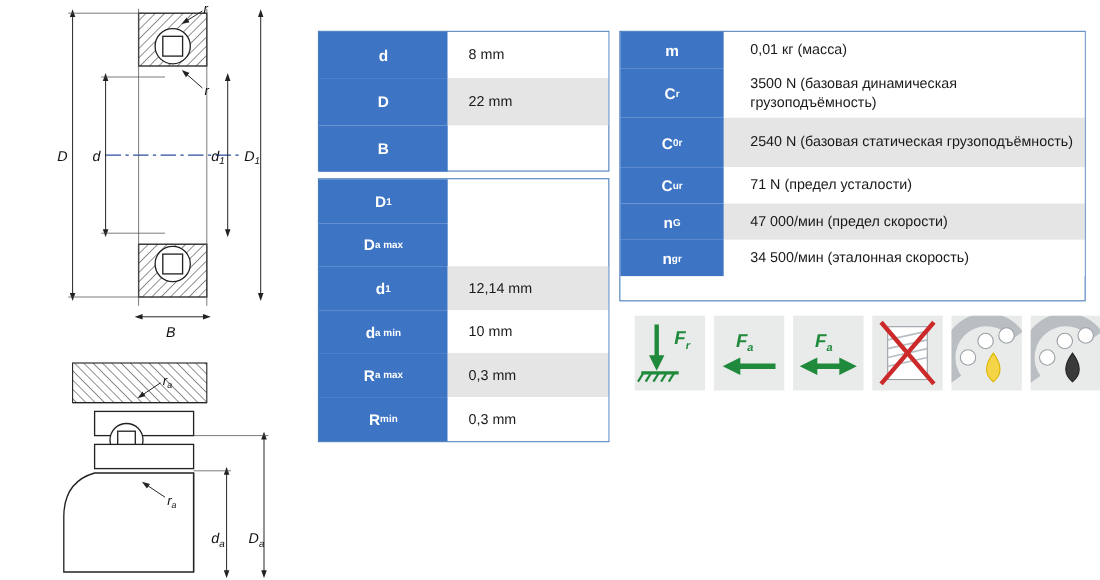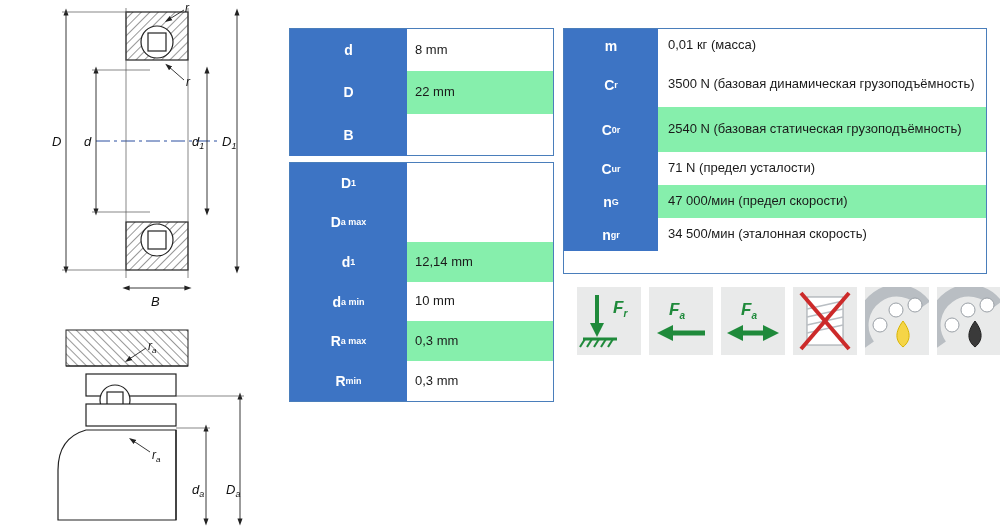--- a/index.html
+++ b/index.html
@@ -48,29 +48,29 @@
     align-items: center;
     justify-content: center;
     font-size: 14px;
     font-weight: bold;
     box-sizing: border-box;
     flex: none;
   }
   .spec-val {
     display: flex;
     align-items: center;
-    padding-left: 8px;
+    padding-left: 19px;
     font-size: 13px;
     color: #1a1a1a;
     box-sizing: border-box;
     flex: 1 1 auto;
     line-height: 1.25;
   }
   .shade-0 { background: #ffffff; }
-  .shade-1 { background: #86efac; }
+  .shade-1 { background: #e5e5e5; }
 
   .sym-sub { font-size: 9px; vertical-align: sub; font-weight: bold; }
 
   
   #table-main {
     left: 289px;
     top: 28px;
     width: 265px;
     height: 128px;
   }
@@ -88,21 +88,21 @@
   #table-geometry .spec-sym { width: 117px; }
 
   
   #table-load {
     left: 563px;
     top: 28px;
     width: 424px;
     height: 246px;
   }
   #table-load .spec-sym { width: 94px; }
-  #table-load .spec-val { padding-left: 10px; }
+  #table-load .spec-val { padding-left: 24px; }
   #table-load .r-h1 { height: 33px; }
   #table-load .r-h2 { height: 45px; }
 
   
   .icon-strip {
     position: absolute;
     left: 563px;
     top: 287px;
     display: flex;
     gap: 8px;

